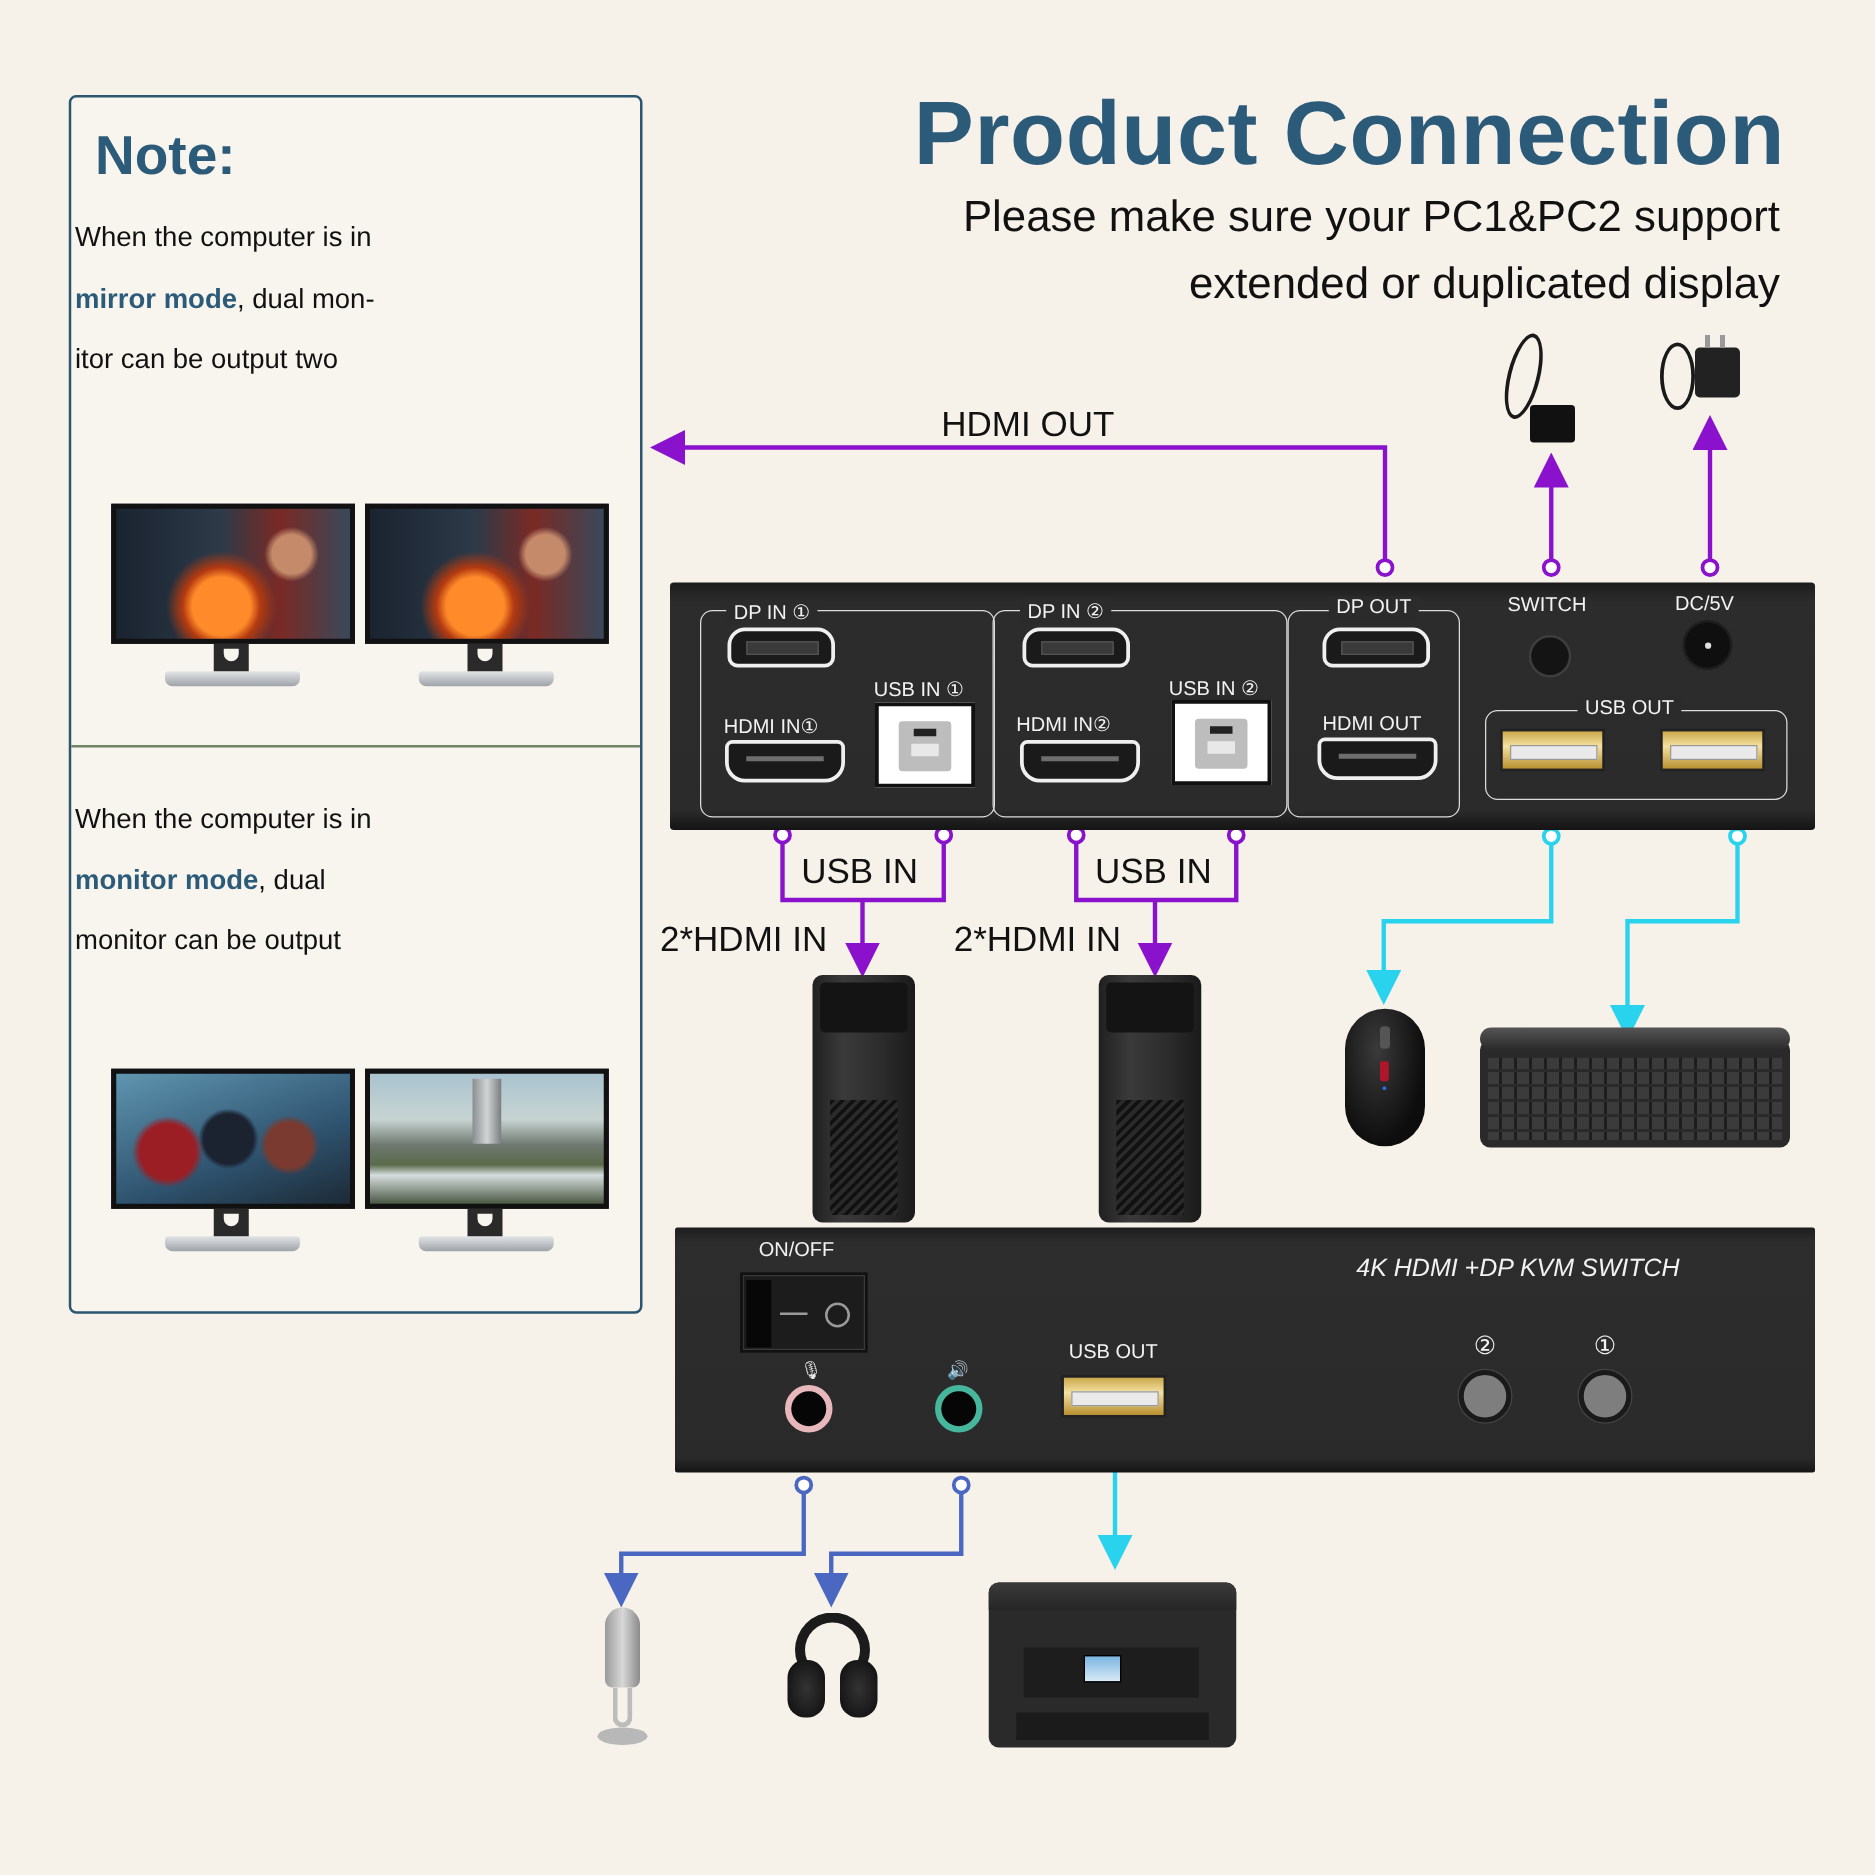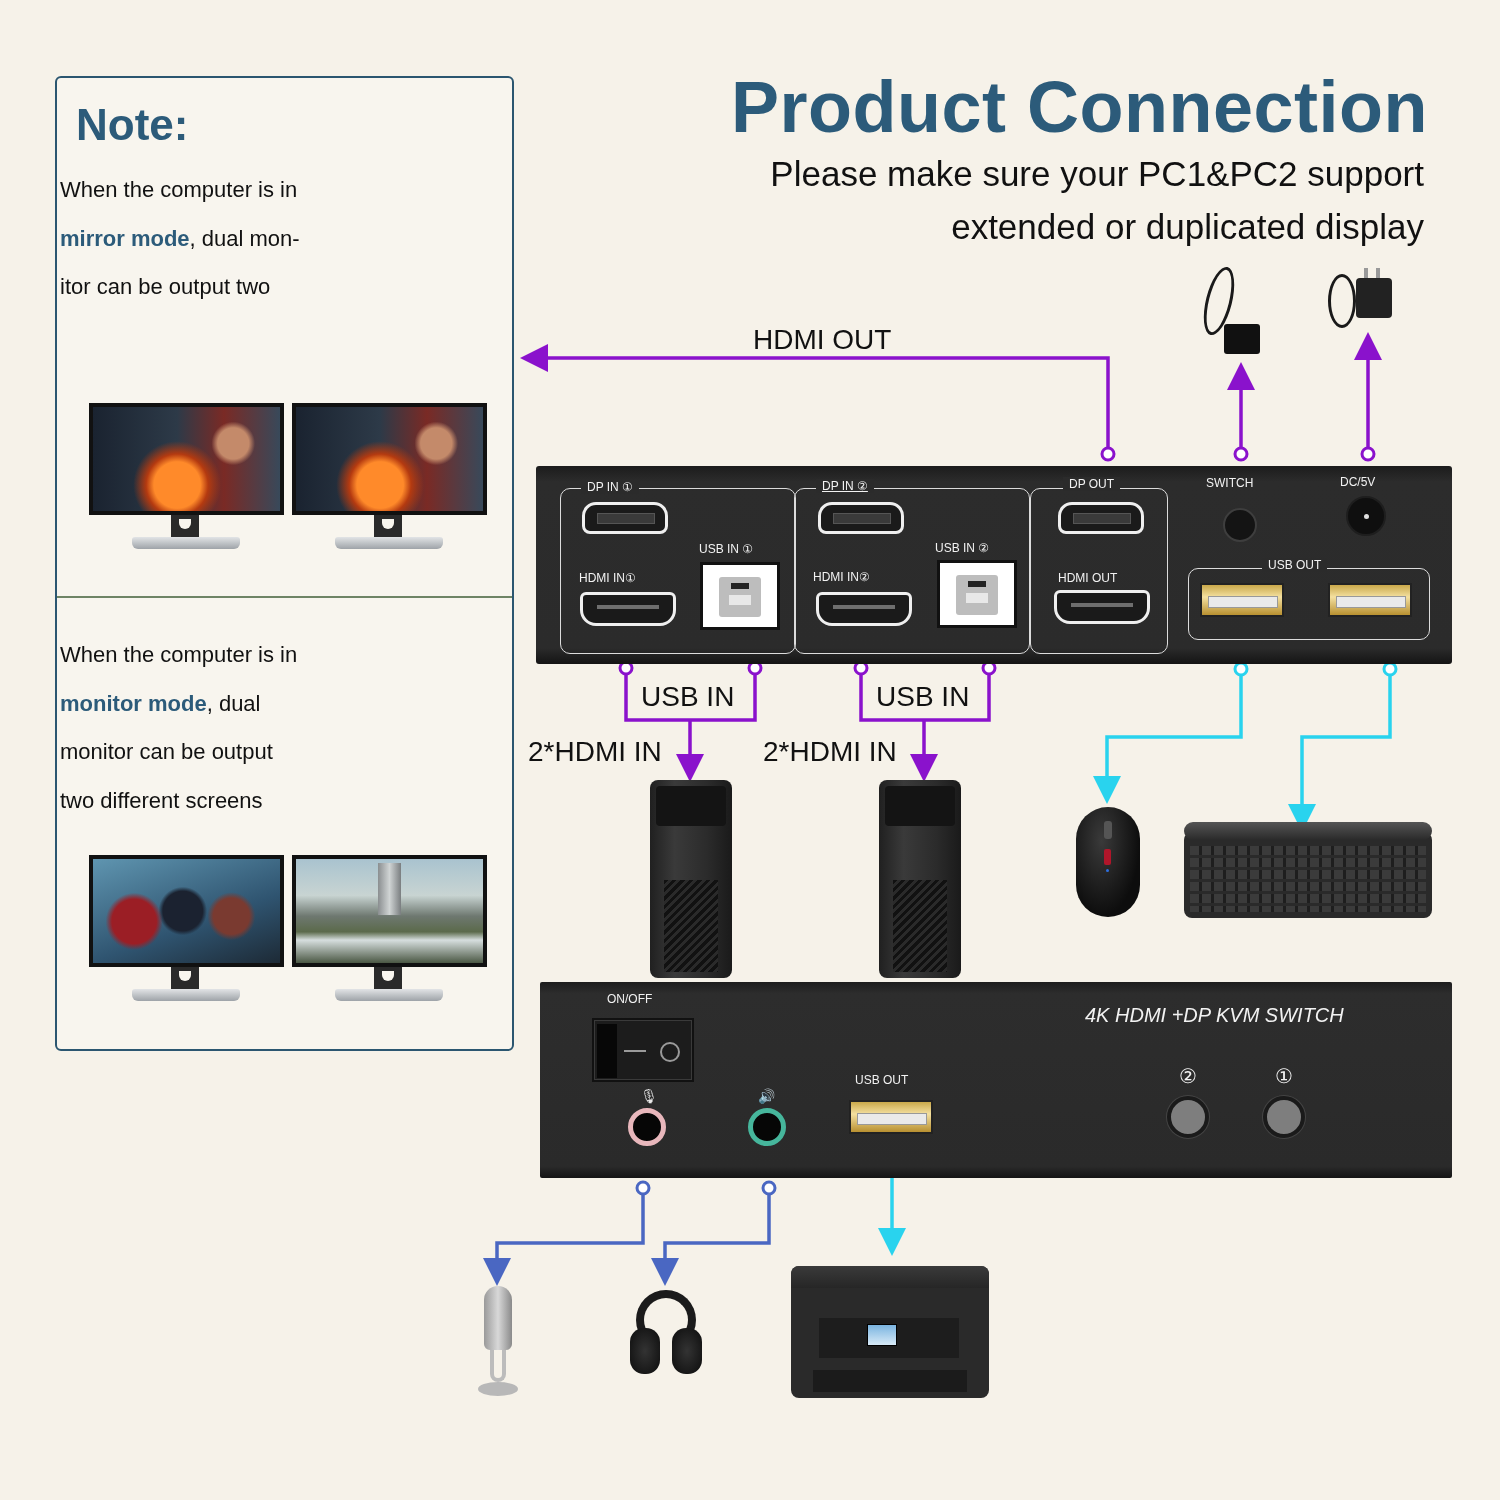--- a/index.html
+++ b/index.html
@@ -30,21 +30,21 @@
 
   
   #title { right: 72px; top: 66px; font-size: 72px; font-weight: bold; color: #2c5b7a; letter-spacing: 0.5px; }
   .subtitle { right: 76px; font-size: 35px; color: #111; }
   #subtitle-1 { top: 154px; }
   #subtitle-2 { top: 207px; }
   #rear-panel { left: 536px; top: 466px; width: 916px; height: 198px; background: linear-gradient(#1c1c1c, #2c2c2c 8%, #2b2b2b 92%, #141414); border-radius: 3px; }
   #front-panel { left: 540px; top: 982px; width: 912px; height: 196px; background: linear-gradient(#1d1d1d, #2d2d2d 6%, #2a2a2a 94%, #151515); border-radius: 2px; }
 
   .group-box { border: 1.5px solid #dcdcdc; border-radius: 10px; }
-  .plabel { color: #f2f2f2; font-size: 12px; white-space: nowrap; }
+  .plabel { color: #f2f2f2; font-size: 16px; white-space: nowrap; }
   .plabel-bg { background: #2b2b2b; padding: 0 6px; }
 
   .dp-port { width: 86px; height: 32px; border: 3px solid #efefef; border-radius: 14px 14px 8px 8px; background: #1a1a1a; }
   .dp-port::after { content: ""; position: absolute; left: 12px; top: 8px; width: 56px; height: 9px; background: #3a3a3a; border: 1px solid #555; }
   .hdmi-port { width: 96px; height: 34px; border: 3px solid #efefef; border-radius: 6px 6px 16px 16px; background: #1a1a1a; }
   .hdmi-port::after { content: ""; position: absolute; left: 14px; top: 10px; width: 62px; height: 4px; background: #6e6e6e; }
   .usbb-port { width: 80px; height: 68px; background: #ffffff; border: 3px solid #111; }
   .usbb-port::before { content: ""; position: absolute; left: 16px; top: 12px; width: 42px; height: 40px; background: #bdbdbd; border-radius: 3px; }
   .usbb-port::after { content: ""; position: absolute; left: 26px; top: 30px; width: 22px; height: 10px; background: #e8e8e8; box-shadow: 0 -14px 0 -2px #222; }
   .usba-port { width: 84px; height: 34px; background: linear-gradient(#c9a84a, #f4e0a0 40%, #b89030); border: 2px solid #222; }
@@ -120,21 +120,20 @@
       <div class="img strange"></div>
     </div>
   <div class="neck"></div>
     <div class="base"></div>
 </div>
 
 <div class="abs note-text" id="note-text-2">
   <div>When the computer is in</div>
   <div><b>monitor mode</b><span>, dual</span></div>
   <div>monitor can be output</div>
-  <div>two different screens</div>
 </div>
 
 <div class="abs monitor" style="left:89px; top:855px;">
   <div class="screen">
       <div class="img justice"></div>
     </div>
   <div class="neck"></div>
     <div class="base"></div>
 </div>
 <div class="abs monitor" style="left:292px; top:855px;">
@@ -216,21 +215,21 @@
 
   <div class="abs group-box" style="left:24px; top:22px; width:236px; height:166px;"></div>
   <div class="abs plabel plabel-bg" style="left:45px; top:14px;">DP IN ①</div>
   <div class="abs dp-port" style="left:46px; top:36px;"></div>
   <div class="abs plabel" style="left:43px; top:105px;text-align:right;">HDMI IN①</div>
   <div class="abs hdmi-port" style="left:44px; top:126px;"></div>
   <div class="abs plabel" style="left:163px; top:76px;">USB IN ①</div>
   <div class="abs usbb-port" style="left:164px; top:96px;"></div>
 
   <div class="abs group-box" style="left:258px; top:22px; width:236px; height:166px;"></div>
-  <div class="abs plabel plabel-bg" style="left:280px; top:13px;text-decoration:underline;">DP IN ②</div>
+  <div class="abs plabel plabel-bg" style="left:280px; top:13px;">DP IN ②</div>
   <div class="abs dp-port" style="left:282px; top:36px;"></div>
   <div class="abs plabel" style="left:277px; top:104px;">HDMI IN②</div>
   <div class="abs hdmi-port" style="left:280px; top:126px;"></div>
   <div class="abs plabel" style="left:399px; top:75px;">USB IN ②</div>
   <div class="abs usbb-port" style="left:401px; top:94px;"></div>
 
   <div class="abs group-box" style="left:494px; top:22px; width:138px; height:166px;"></div>
   <div class="abs plabel plabel-bg" style="left:527px; top:11px;">DP OUT</div>
   <div class="abs dp-port" style="left:522px; top:36px;"></div>
   <div class="abs plabel" style="left:522px; top:105px;">HDMI OUT</div>

